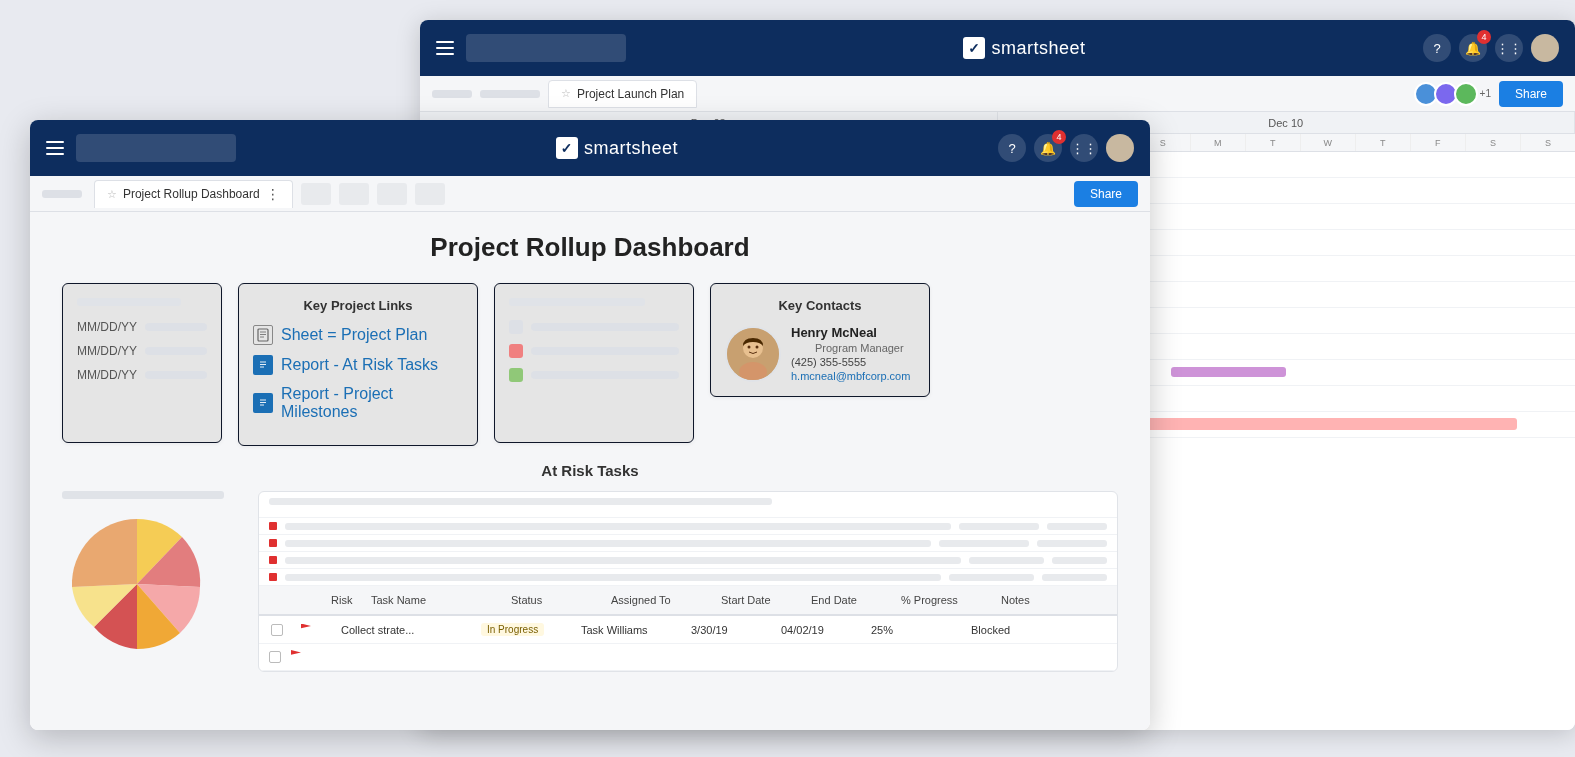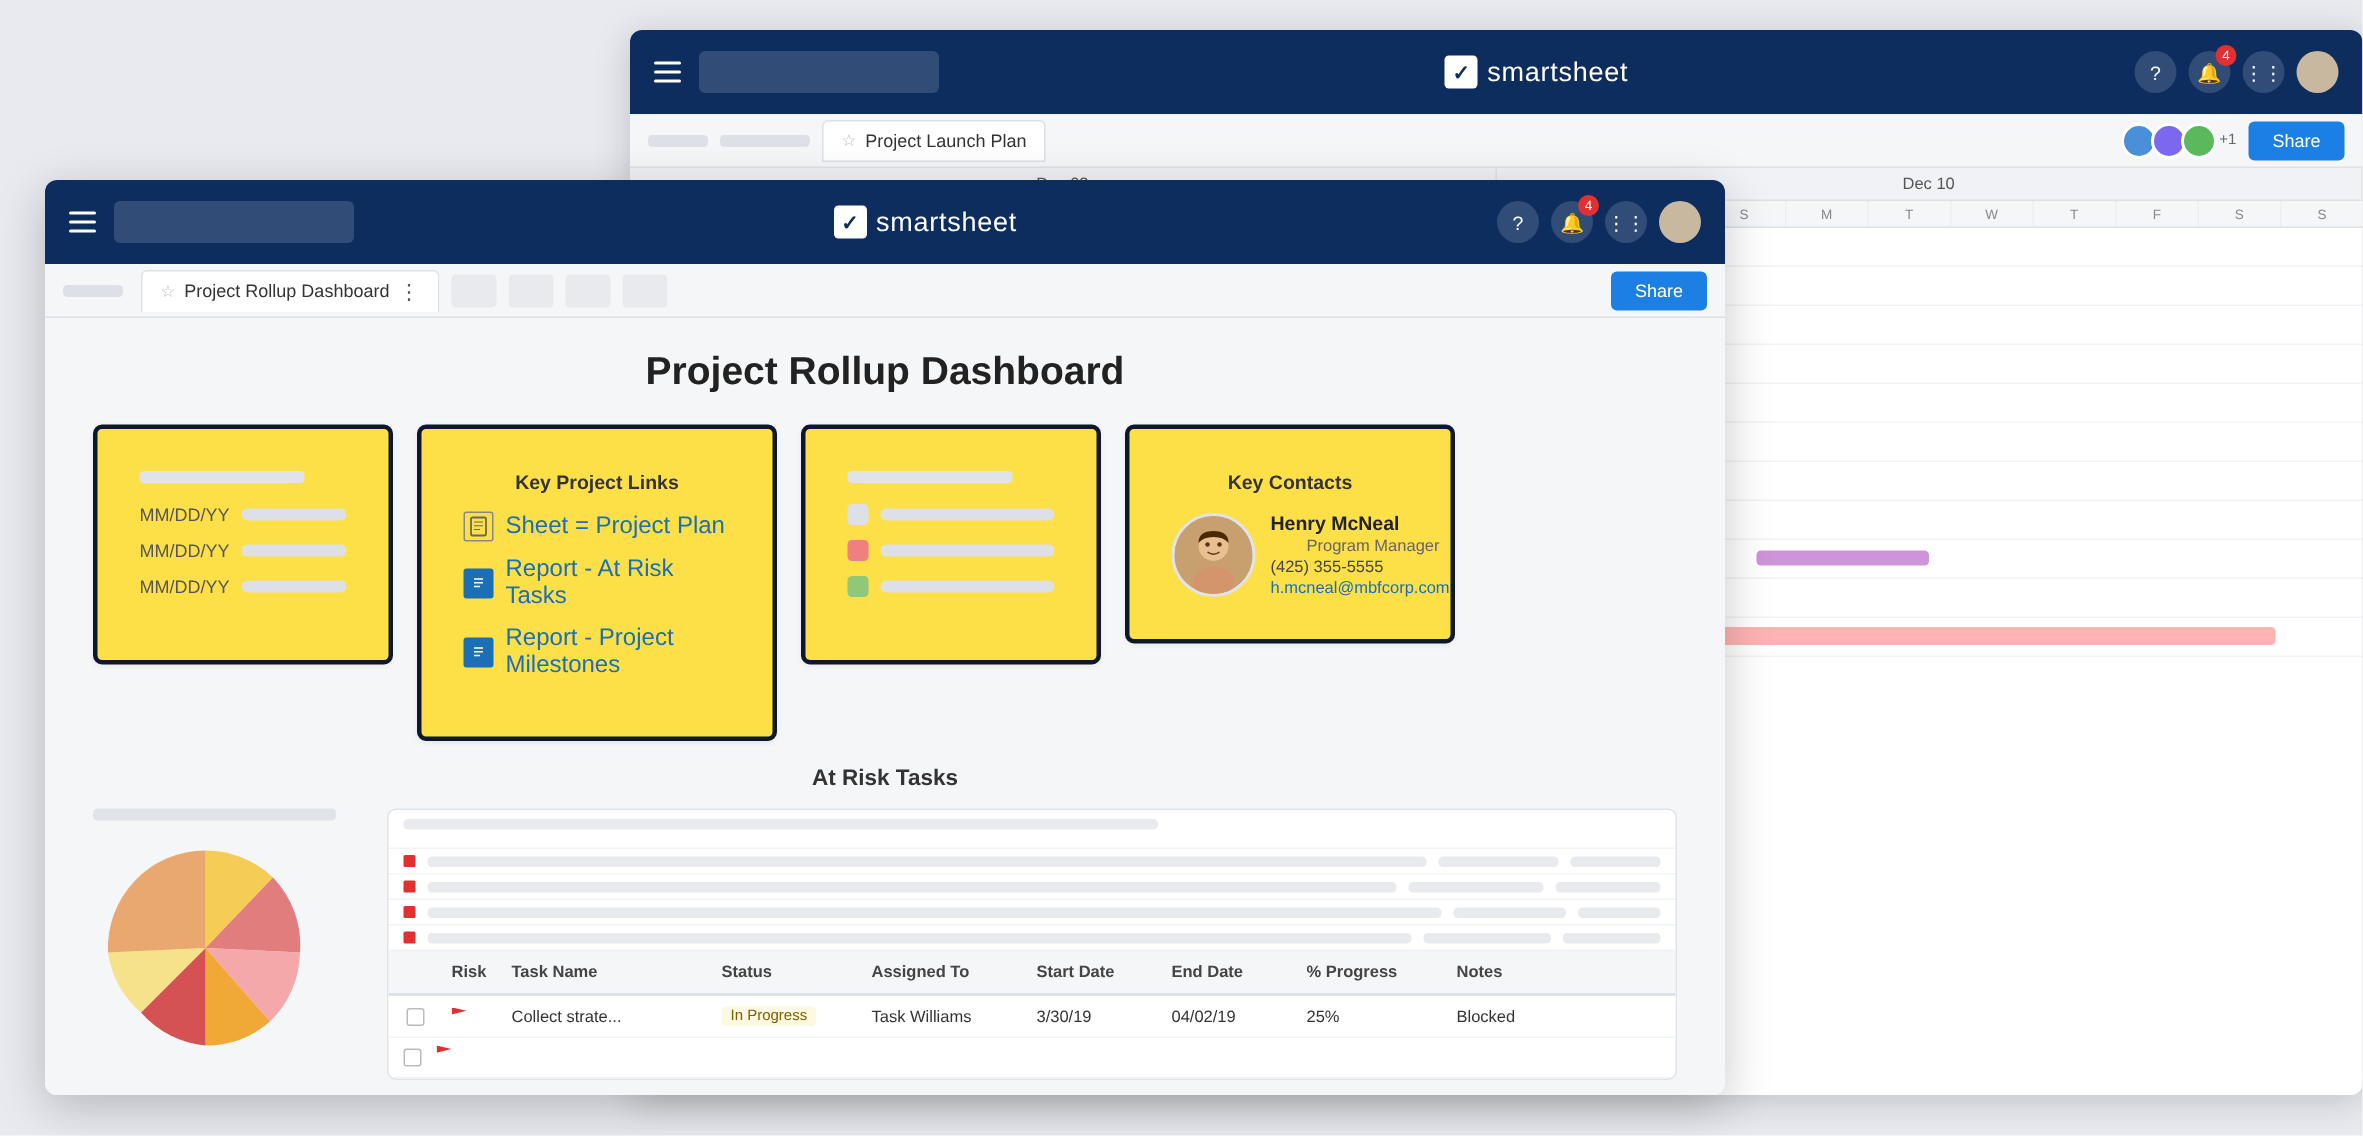--- a/index.html
+++ b/index.html
@@ -237,38 +237,38 @@
 
     
     .widget-row {
       display: flex;
       gap: 16px;
       margin-bottom: 16px;
       align-items: flex-start;
     }
 
     .widget {
-      background: #fde047;
+      background: #e5e5e5;
       border-radius: 6px;
-      border: 3px solid #0f172a;
-      padding: 28px;
+      border: 1px solid #0f172a;
+      padding: 14px;
       box-shadow: 0 1px 4px rgba(0,0,0,0.06);
     }
 
     .widget-title {
       font-size: 13px;
       font-weight: 600;
       color: #333;
       margin-bottom: 12px;
       text-align: center;
     }
 
     
     .date-widget {
-      width: 200px;
+      width: 160px;
       min-height: 160px;
     }
     .date-row {
       display: flex;
       align-items: center;
       margin-bottom: 10px;
       gap: 8px;
     }
     .date-bar {
       height: 8px;
@@ -387,23 +387,24 @@
     }
     .table-header-row {
       display: grid;
       grid-template-columns: 30px 40px 140px 100px 110px 90px 90px 100px 120px;
       background: #f5f6f8;
       border-bottom: 2px solid #dde0e6;
       padding: 0 8px;
     }
     .th {
       font-size: 11px;
-      font-weight: 700;
+      font-weight: 400;
       color: #444;
       padding: 8px 4px;
+      margin-left: 30px;
     }
     .tr {
       display: grid;
       grid-template-columns: 30px 40px 140px 100px 110px 90px 90px 100px 120px;
       border-bottom: 1px solid #f0f2f5;
       padding: 0 8px;
       background: #fff;
     }
     .tr:nth-child(even) { background: #fafbfc; }
     .td {

